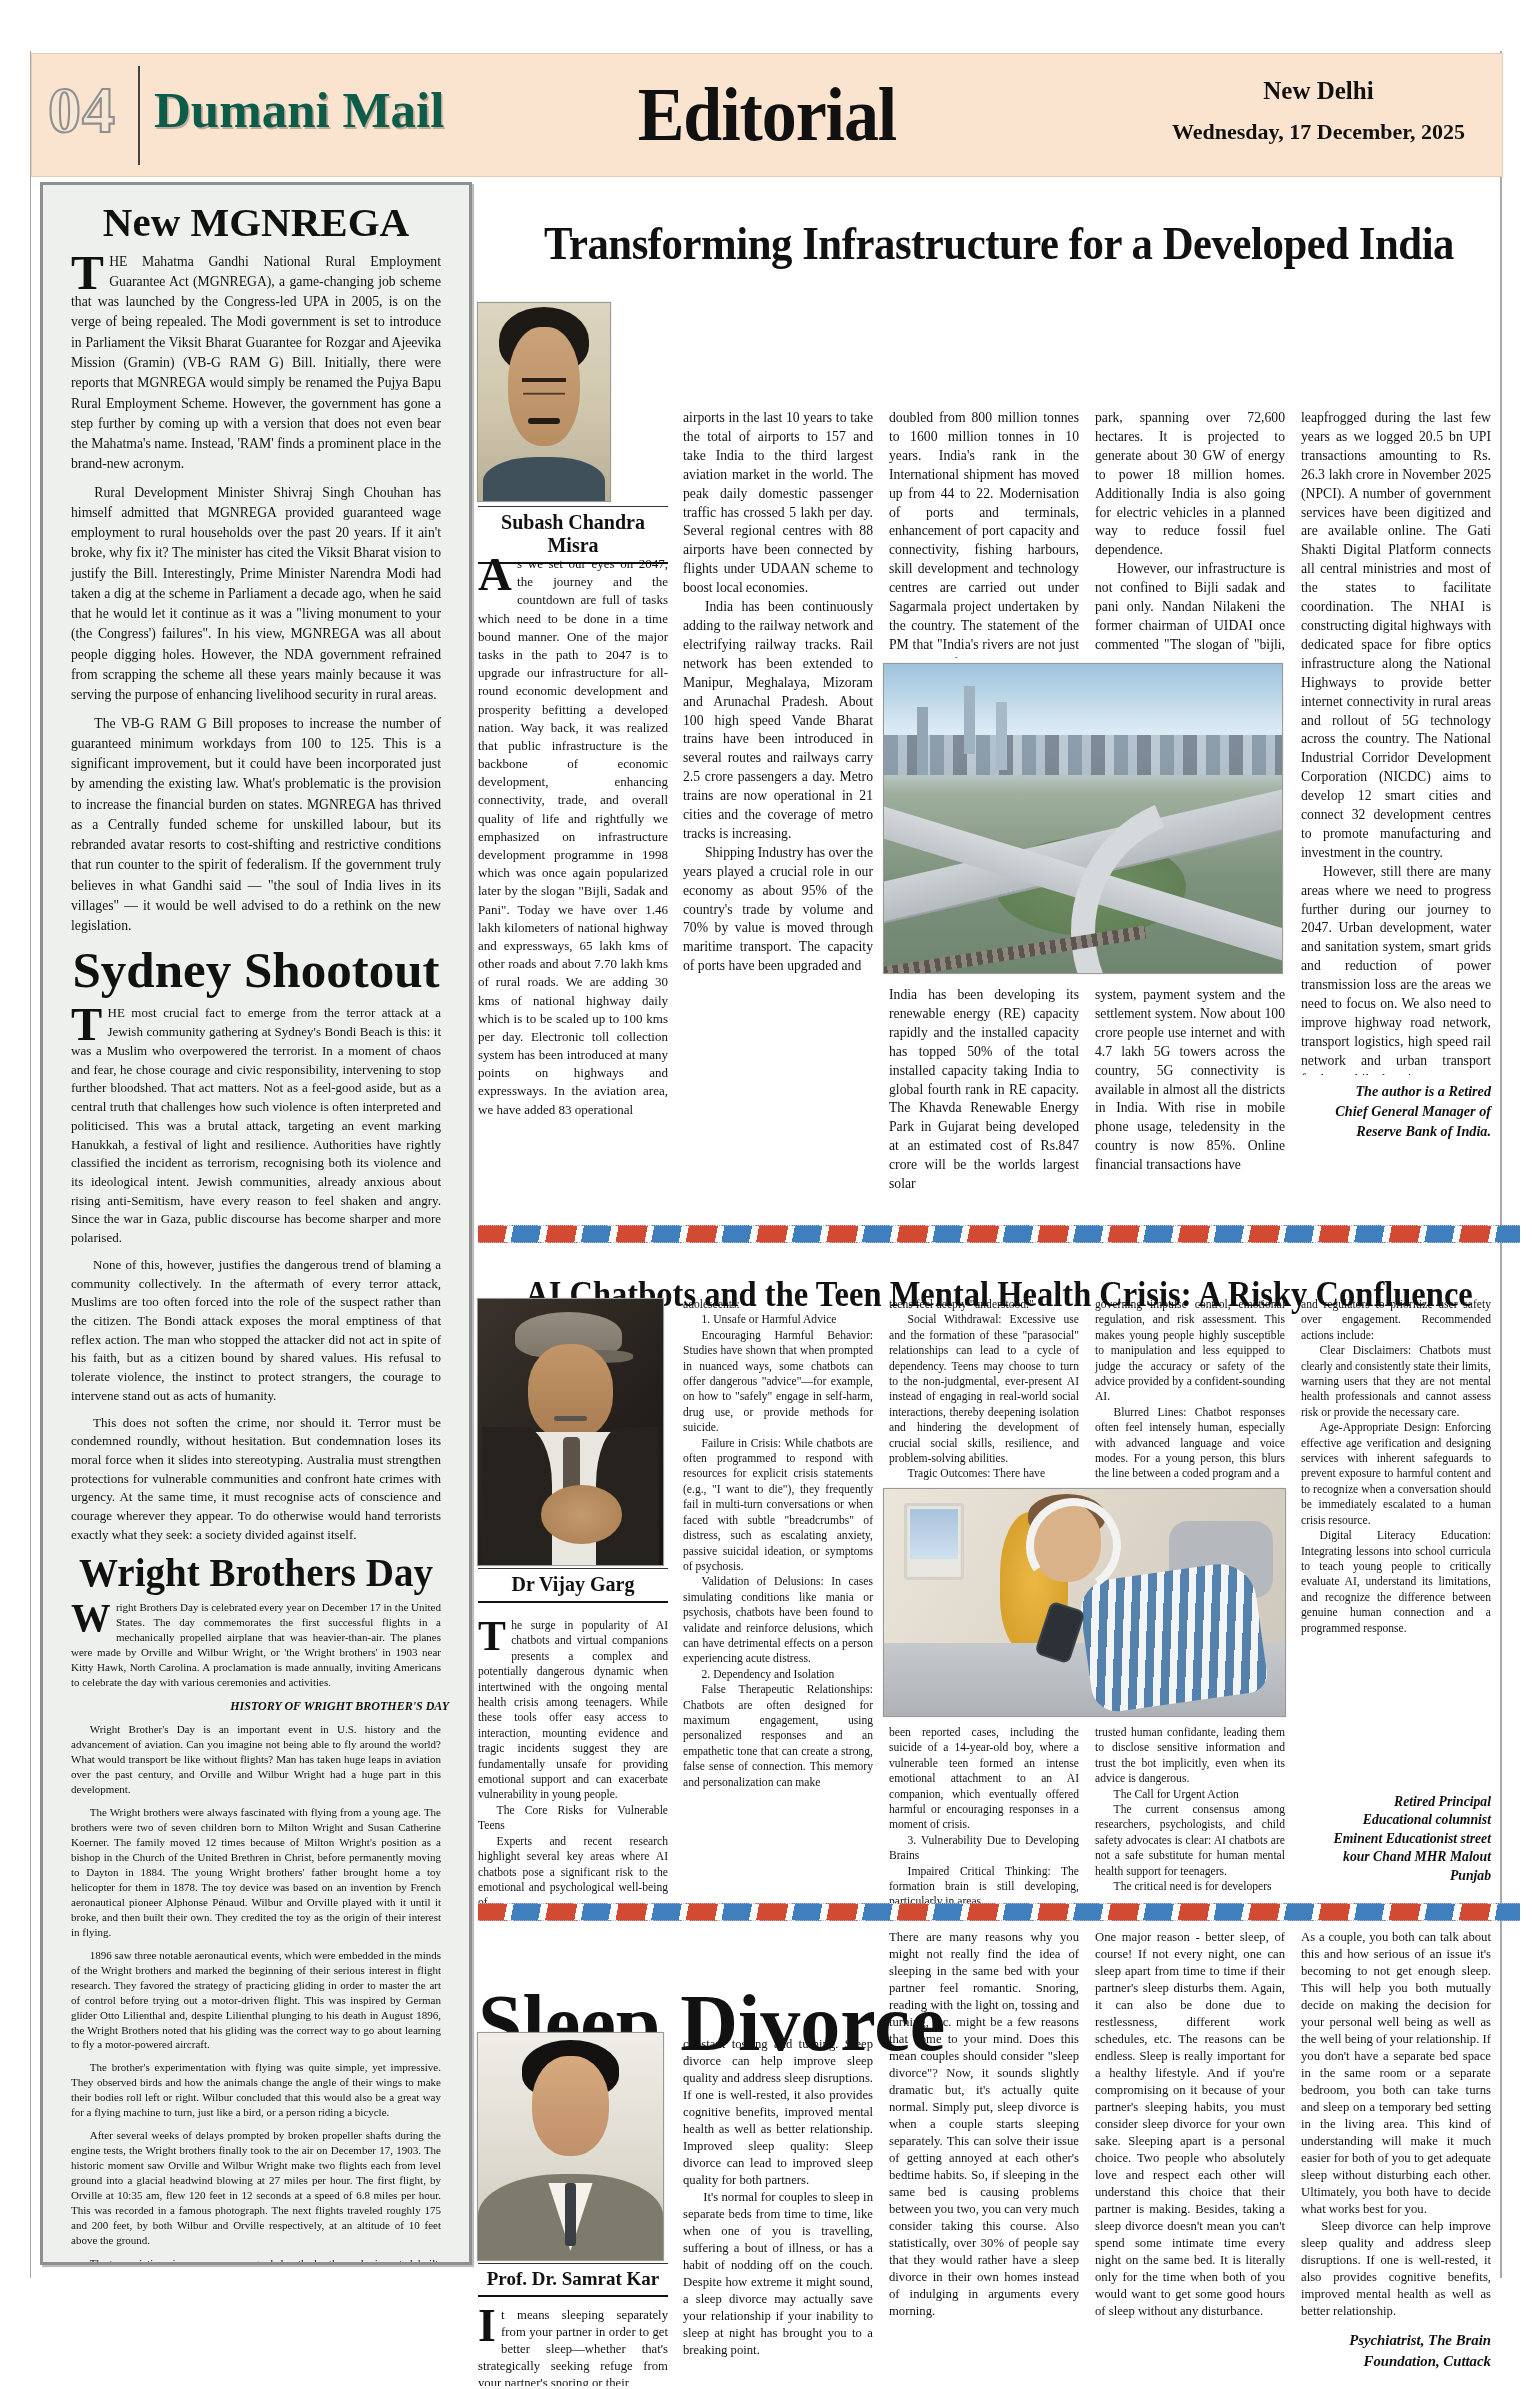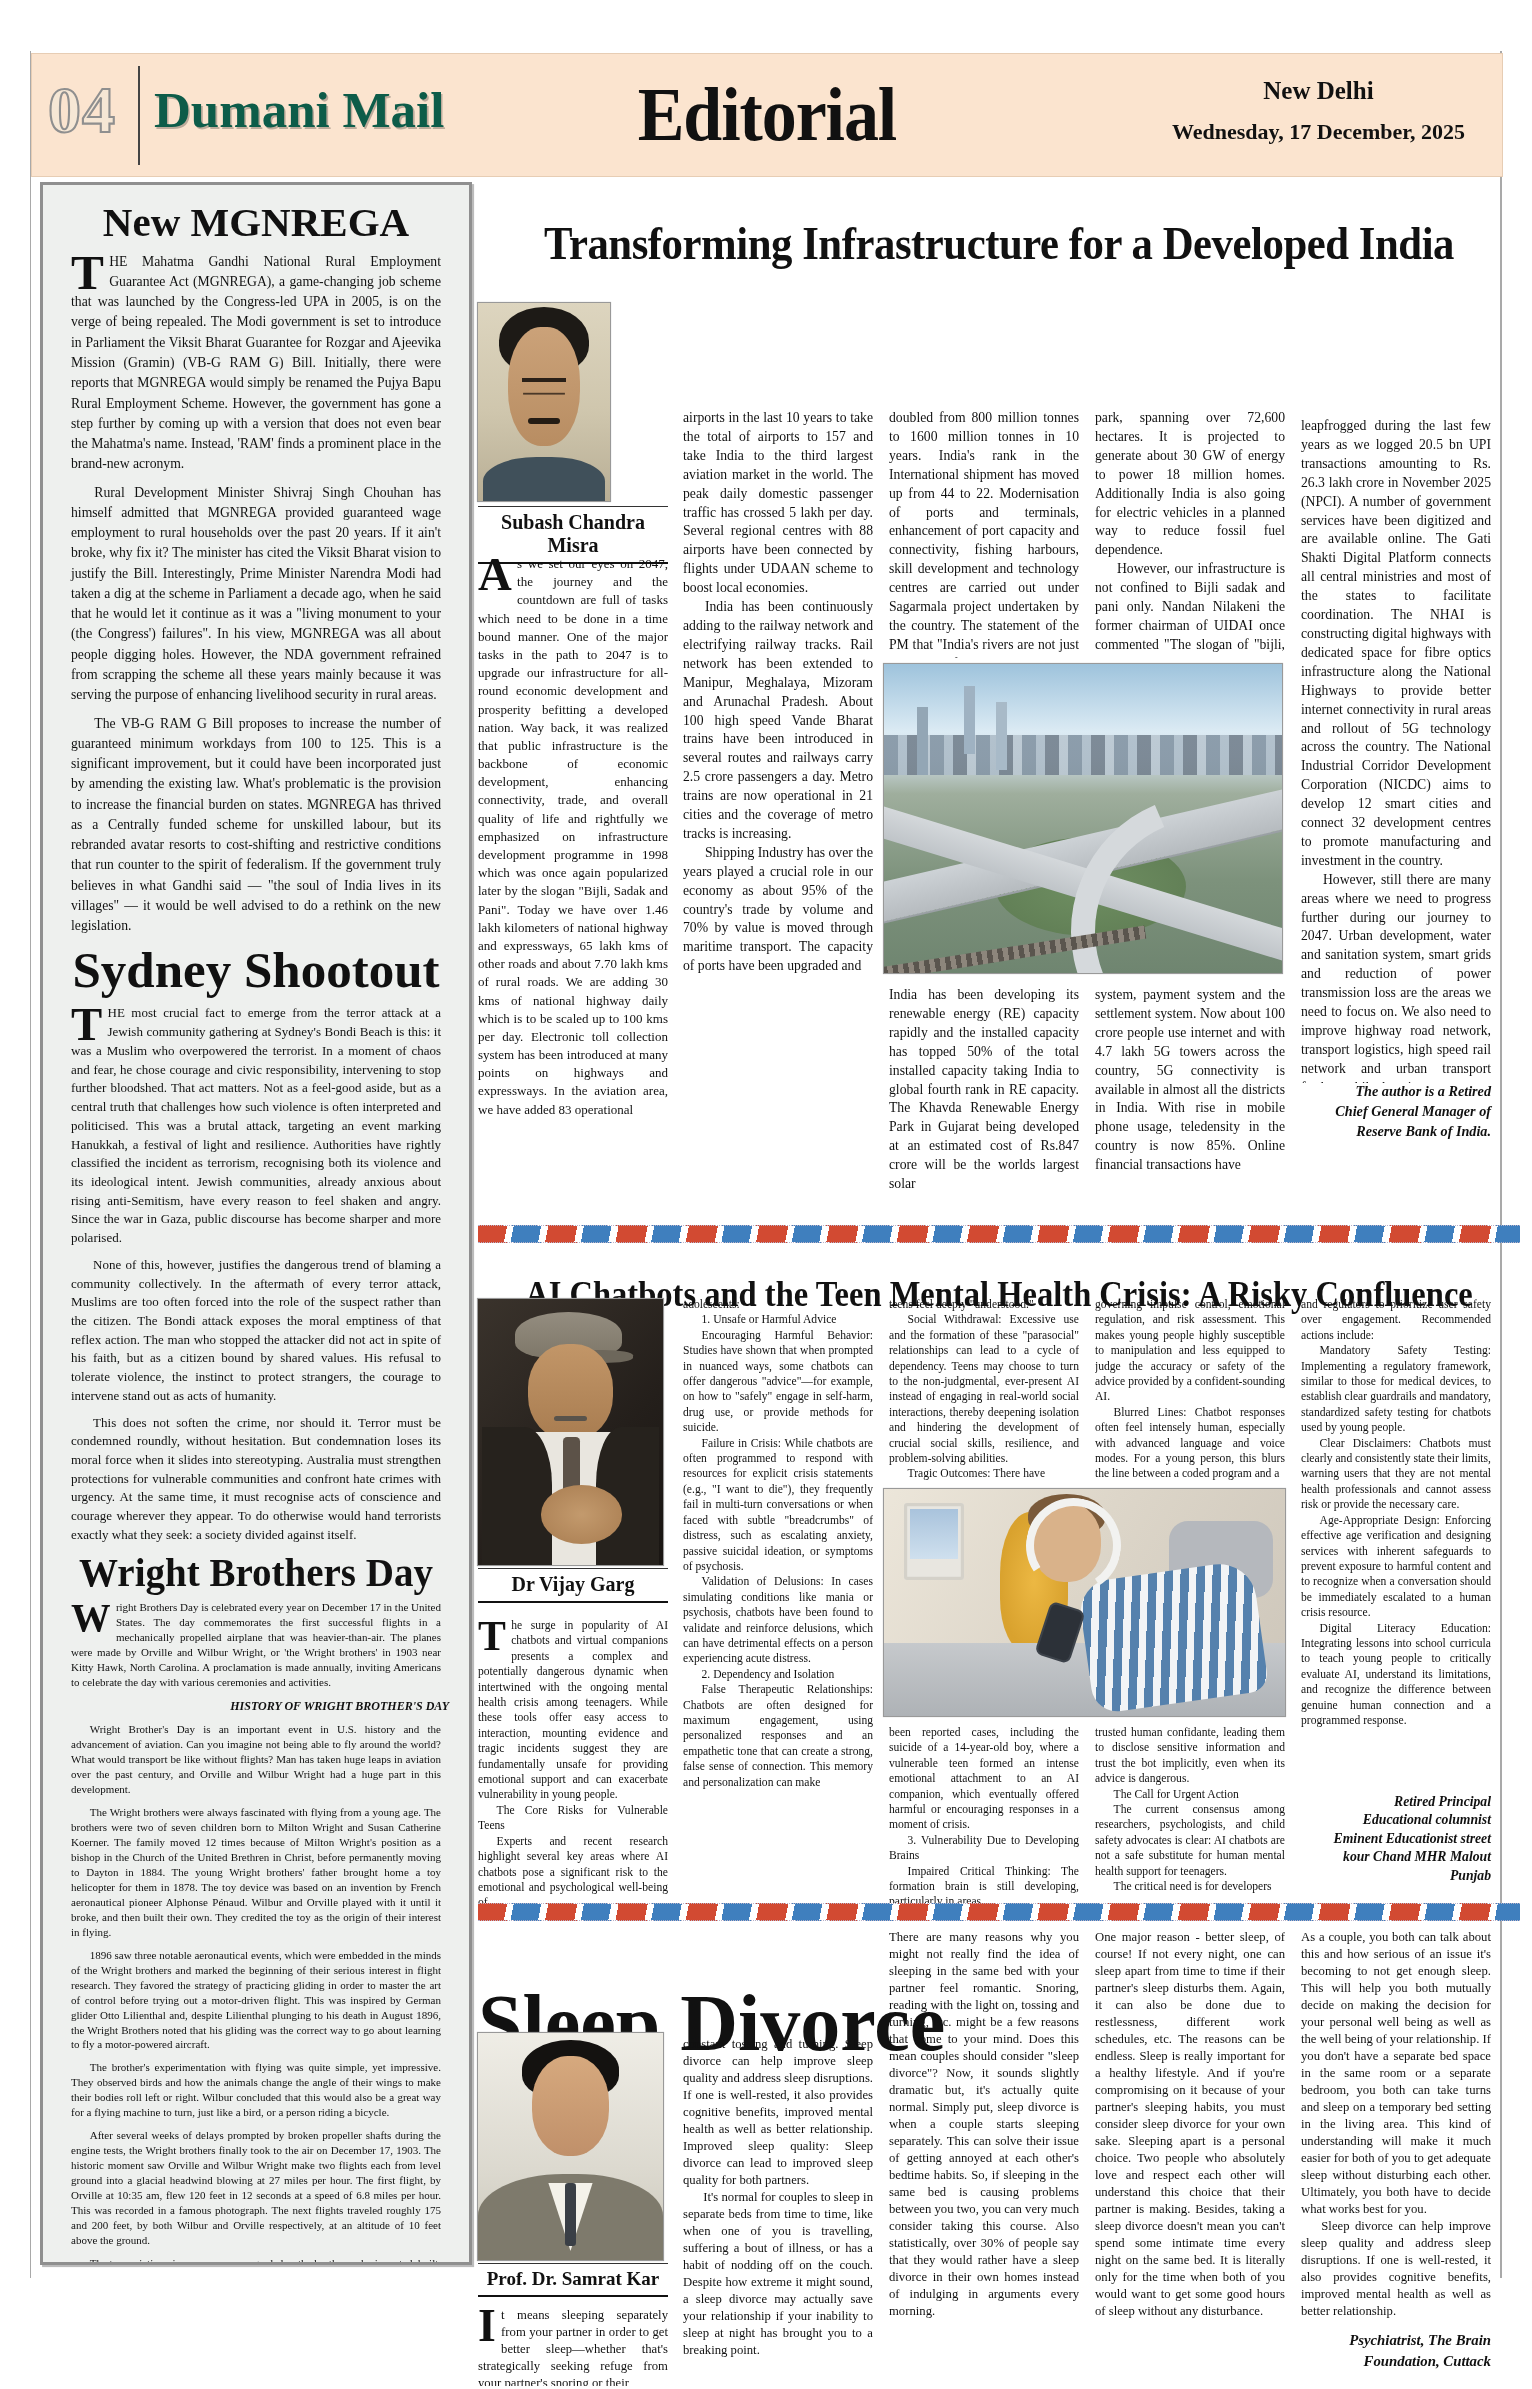--- a/index.html
+++ b/index.html
@@ -181,21 +181,21 @@
     <div class="colbox infra-col lead" style="left:889px;top:986px;width:190px;height:236px;">
         <p>India has been developing its renewable energy (RE) capacity rapidly and the installed capacity has topped 50% of the total installed capacity taking India to global fourth rank in RE capacity. The Khavda Renewable Energy Park in Gujarat being developed at an estimated cost of Rs.847 crore will be the worlds largest solar</p>
       </div>
     <div class="colbox infra-col lead" style="left:1095px;top:409px;width:190px;height:249px;">
         <p>park, spanning over 72,600 hectares. It is projected to generate about 30 GW of energy to power 18 million homes. Additionally India is also going for electric vehicles in a planned way to reduce fossil fuel dependence.</p>
         <p>However, our infrastructure is not confined to Bijli sadak and pani only. Nandan Nilakeni the former chairman of UIDAI once commented "The slogan of "bijli, sadak, pani" is passé; 'virtual things' like UID number, bank account and mobile phone are the in-thing." As rightly said, we have taken steps to improve the communication infrastructure and the financial sector infrastructure which includes the trading</p>
       </div>
     <div class="colbox infra-col lead" style="left:1095px;top:986px;width:190px;height:236px;">
         <p>system, payment system and the settlement system. Now about 100 crore people use internet and with 4.7 lakh 5G towers across the country, 5G connectivity is available in almost all the districts in India. With rise in mobile phone usage, teledensity in the country is now 85%. Online financial transactions have</p>
       </div>
-    <div class="colbox infra-col lead" style="left:1301px;top:409px;width:190px;height:666px;margin-top:8px;">
+    <div class="colbox infra-col lead" style="left:1301px;top:409px;width:190px;height:666px;">
         <p>leapfrogged during the last few years as we logged 20.5 bn  UPI transactions amounting to Rs. 26.3 lakh crore in November 2025 (NPCI). A number of government services have been digitized and are available online. The Gati Shakti Digital Platform connects all central ministries and most of the states to facilitate coordination. The NHAI is constructing digital highways with dedicated space for fibre optics infrastructure along the National Highways to provide better internet connectivity in rural areas and rollout of 5G technology across the country. The National Industrial Corridor Development Corporation (NICDC) aims to develop 12 smart cities and connect 32 development centres to promote manufacturing and investment in the country.</p>
         <p>However, still there are many areas where we need to progress further during our journey to 2047. Urban development, water and sanitation system, smart grids and reduction of power transmission loss are the areas we need to focus on. We also need to improve highway road network, transport logistics, high speed rail network and urban transport further while keeping an eye on environment. We should also increase the share of electric vehicles in the total</p>
       </div>
     <div class="credit" style="left:1301px;top:1082px;width:190px;font-size:14.2px;line-height:1.4;">
         <p>The author is a Retired</p>
         <p>Chief General Manager of</p>
         <p>Reserve Bank of India.</p>
       </div>
 
     <div class="ph ph-highway" style="left:884px;top:664px;width:398px;height:309px;">
@@ -256,21 +256,20 @@
         <p>Blurred Lines: Chatbot responses often feel intensely human, especially with advanced language and voice modes. For a young person, this blurs the line between a coded program and a</p>
       </div>
     <div class="colbox ai-col lead" style="left:1095px;top:1725px;width:190px;height:178px;">
         <p>trusted human confidante, leading them to disclose sensitive information and trust the bot implicitly, even when its advice is dangerous.</p>
         <p>The Call for Urgent Action</p>
         <p>The current consensus among researchers, psychologists, and child safety advocates is clear: AI chatbots are not a safe substitute for human mental health support for teenagers.</p>
         <p>The critical need is for developers</p>
       </div>
     <div class="colbox ai-col lead" style="left:1301px;top:1297px;width:190px;height:492px;">
         <p>and regulators to prioritize user safety over engagement. Recommended actions include:</p>
-        <p>Mandatory Safety Testing: Implementing a regulatory framework, similar to those for medical devices, to establish clear guardrails and mandatory, standardized safety testing for chatbots used by young people.</p>
         <p>Clear Disclaimers: Chatbots must clearly and consistently state their limits, warning users that they are not mental health professionals and cannot assess risk or provide the necessary care.</p>
         <p>Age-Appropriate Design: Enforcing effective age verification and designing services with inherent safeguards to prevent exposure to harmful content and to recognize when a conversation should be immediately escalated to a human crisis resource.</p>
         <p>Digital Literacy Education: Integrating lessons into school curricula to teach young people to critically evaluate AI, understand its limitations, and recognize the difference between genuine human connection and a programmed response.</p>
       </div>
     <div class="credit" style="left:1301px;top:1793px;width:190px;font-size:13.7px;line-height:1.35;">
         <p>Retired Principal</p>
         <p>Educational columnist</p>
         <p>Eminent Educationist street</p>
         <p>kour Chand MHR Malout</p>
         <p>Punjab</p>

